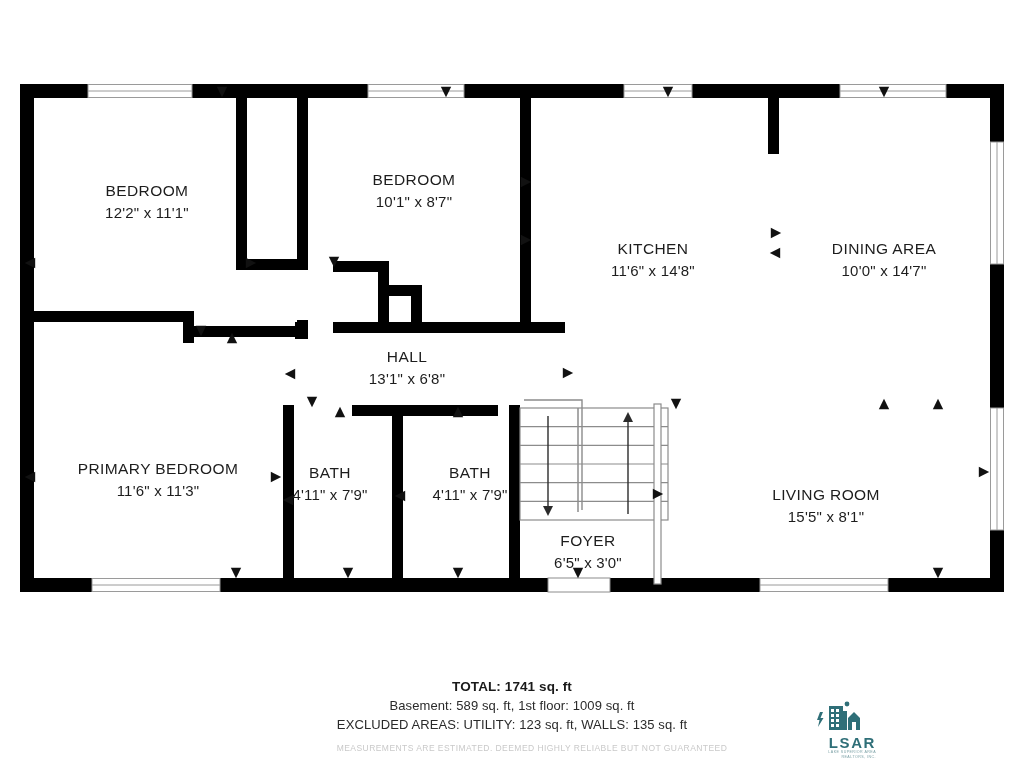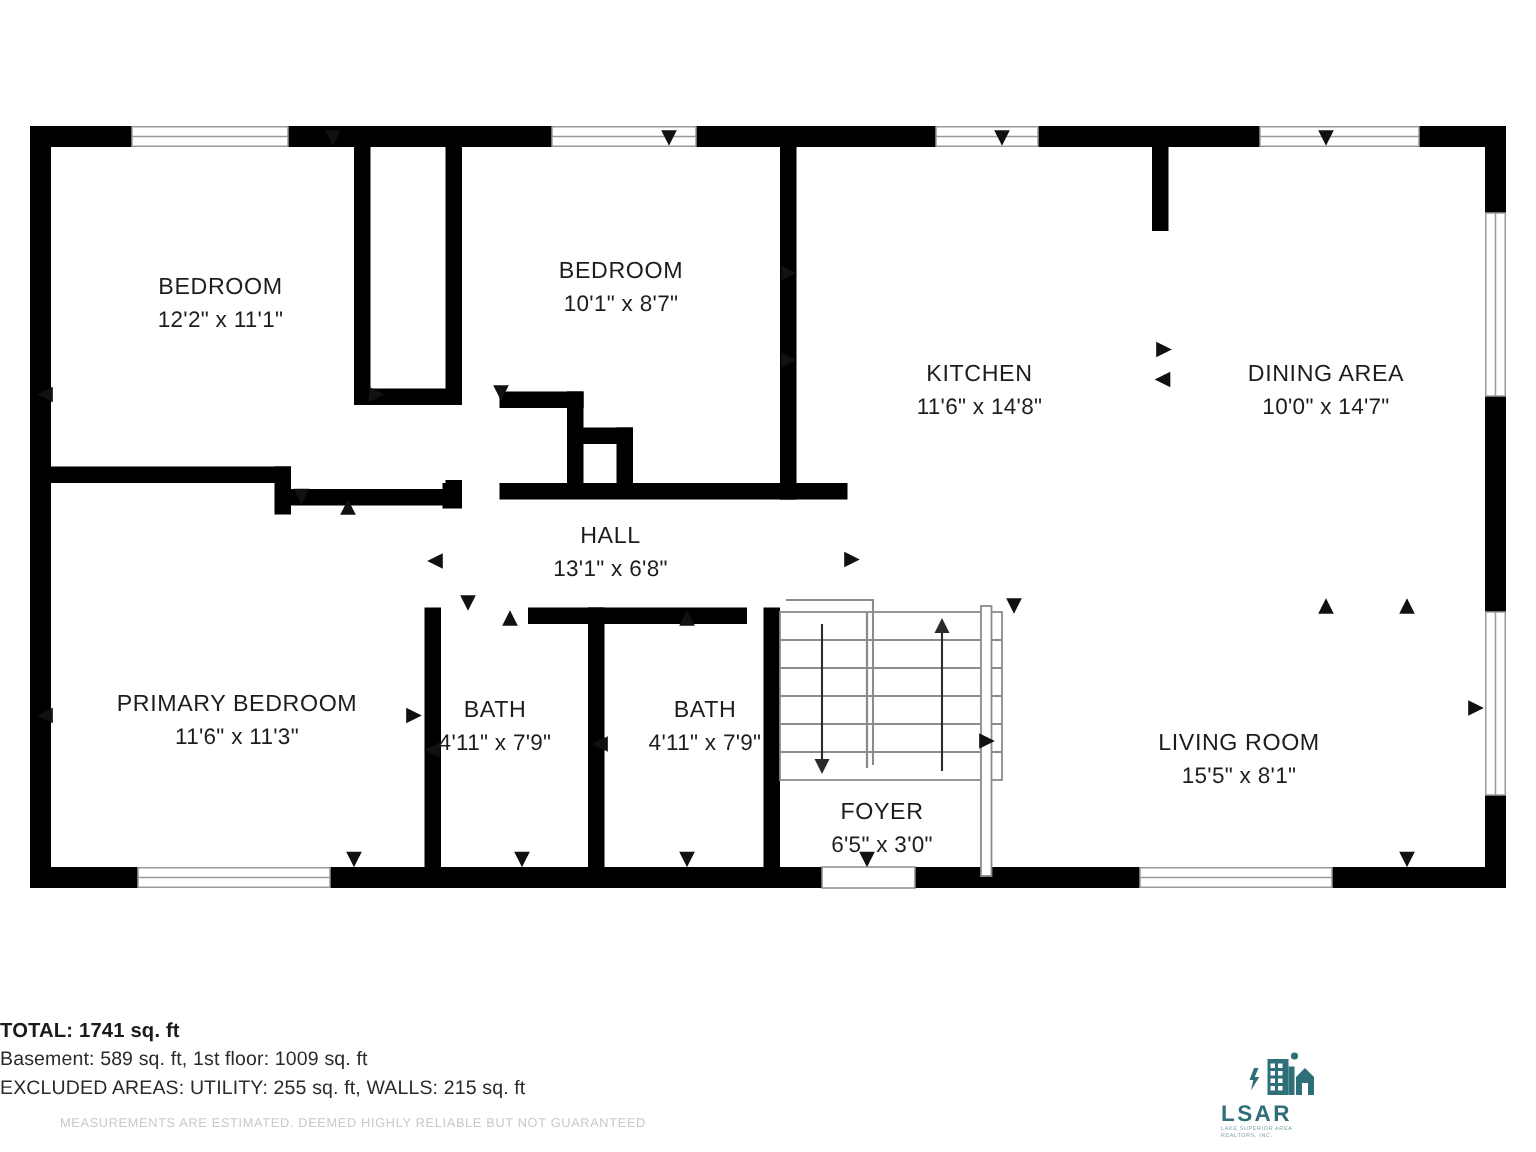--- a/index.html
+++ b/index.html
@@ -41,20 +41,21 @@
     font-size: 15px;
     fill: #1d1d1d;
     text-anchor: middle;
     letter-spacing: 0.2px;
   }
   #footer {
     position: absolute;
     left: 0;
     top: 678px;
     width: 1024px;
+    text-align: center;
   }
   #footer .total-line {
     font-size: 13.5px;
     font-weight: bold;
     color: #1a1a1a;
     line-height: 18px;
     letter-spacing: 0.1px;
   }
   #footer .detail-line {
     font-size: 13px;
@@ -64,25 +65,25 @@
   }
   #footer .disclaimer-line {
     margin-top: 9px;
     font-size: 8.5px;
     color: #c9c9c9;
     letter-spacing: 0.45px;
     padding-left: 40px;
   }
   #brand-logo {
     position: absolute;
-    right: 10px;
+    right: 26px;
     bottom: 6px;
     width: 78px;
     height: 62px;
-    text-align: left;
+    text-align: right;
   }
   #brand-logo .logo-mark {
     display: block;
     margin: 0 auto;
   }
   #brand-logo .logo-word {
     display: block;
     font-size: 15px;
     font-weight: bold;
     color: #2f6f78;
@@ -249,21 +250,21 @@
         <g>
           <text x="826" y="500" class="room-label-name">LIVING ROOM</text>
           <text x="826" y="522" class="room-label-dims">15'5" x 8'1"</text>
         </g>
       </g>
   </svg>
 
   <div id="footer">
     <div class="total-line">TOTAL: 1741 sq. ft</div>
     <div class="detail-line">Basement: 589 sq. ft, 1st floor: 1009 sq. ft</div>
-    <div class="detail-line">EXCLUDED AREAS: UTILITY: 255 sq. ft, WALLS: 215 sq. ft</div>
+    <div class="detail-line">EXCLUDED AREAS: UTILITY: 123 sq. ft, WALLS: 135 sq. ft</div>
     <div class="disclaimer-line">MEASUREMENTS ARE ESTIMATED. DEEMED HIGHLY RELIABLE BUT NOT GUARANTEED</div>
   </div>
 
   <div id="brand-logo">
     <svg class="logo-mark" width="46" height="34" viewBox="0 0 46 34">
       <g fill="#2f6f78">
         <path d="M6 12 L9 12 L6.5 18 L9.5 18 L4 27 L5.5 20 L3 20 Z"></path>
         <rect x="15" y="6" width="14" height="24"></rect>
         <rect x="29" y="11" width="4" height="19"></rect>
         <path d="M34 18 L40 12 L46 18 L46 30 L34 30 Z"></path>

